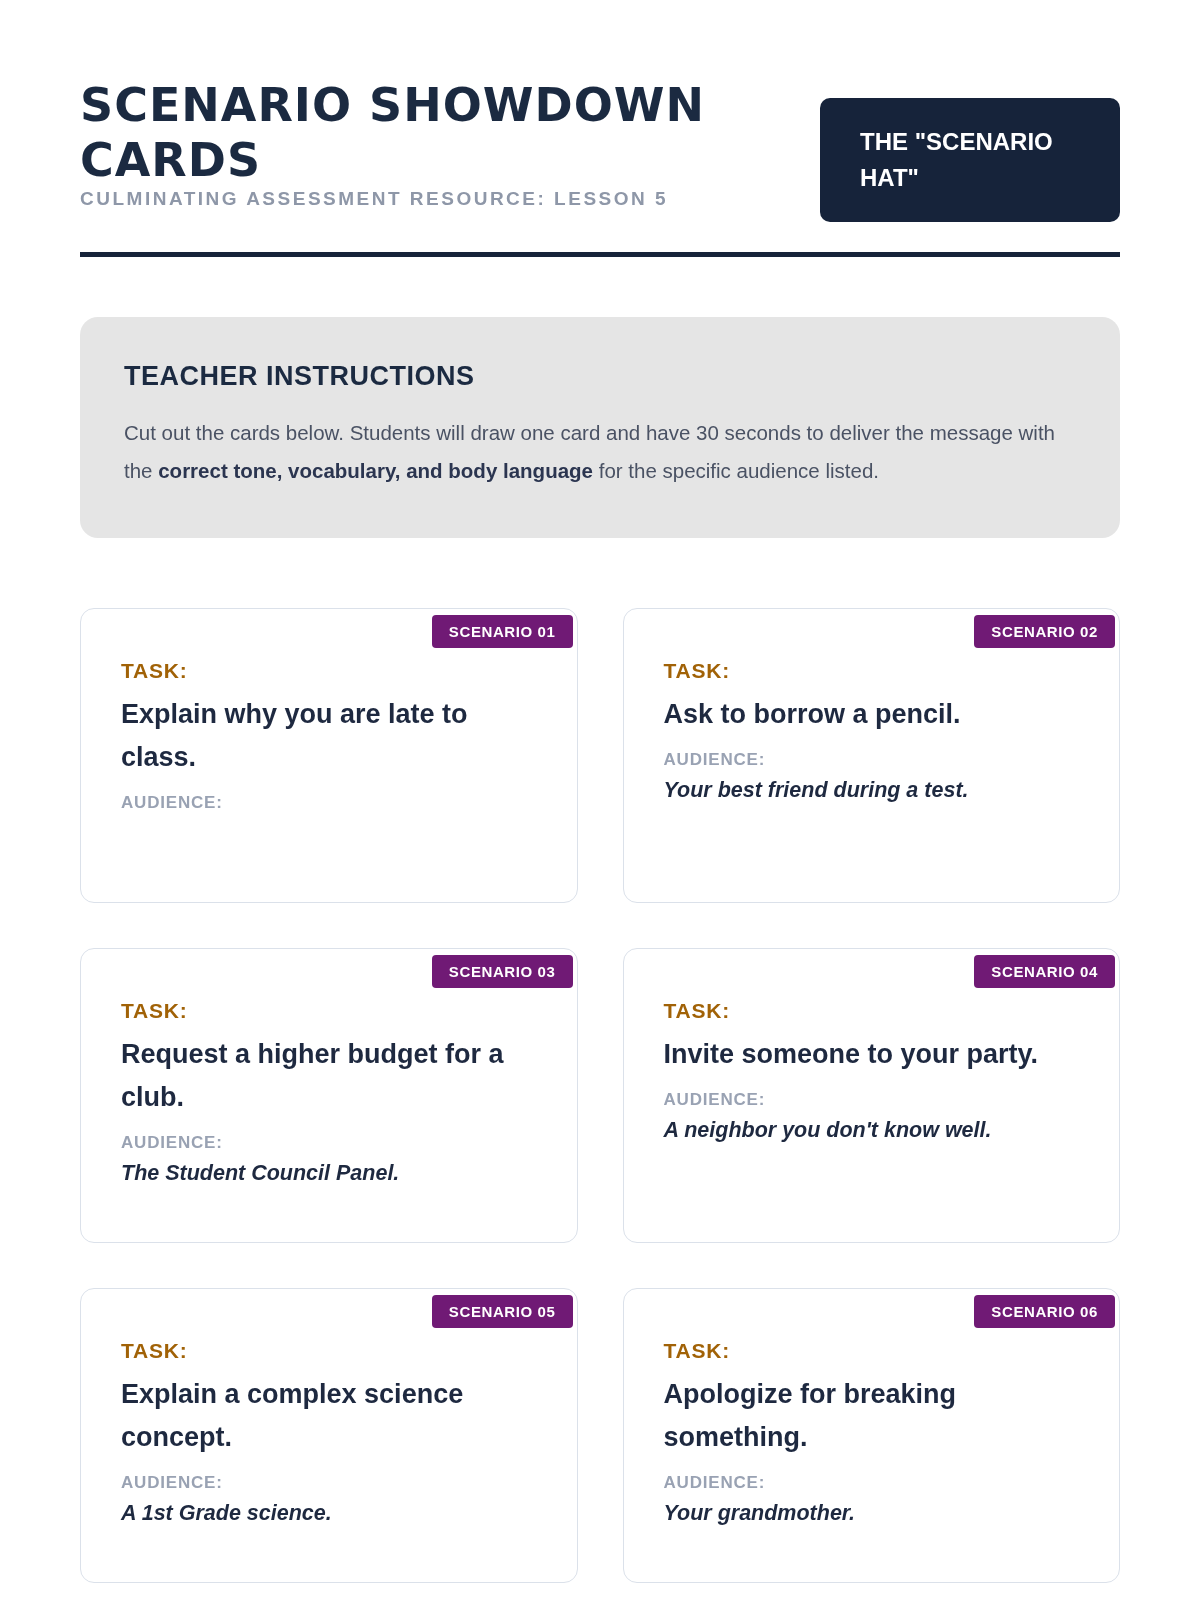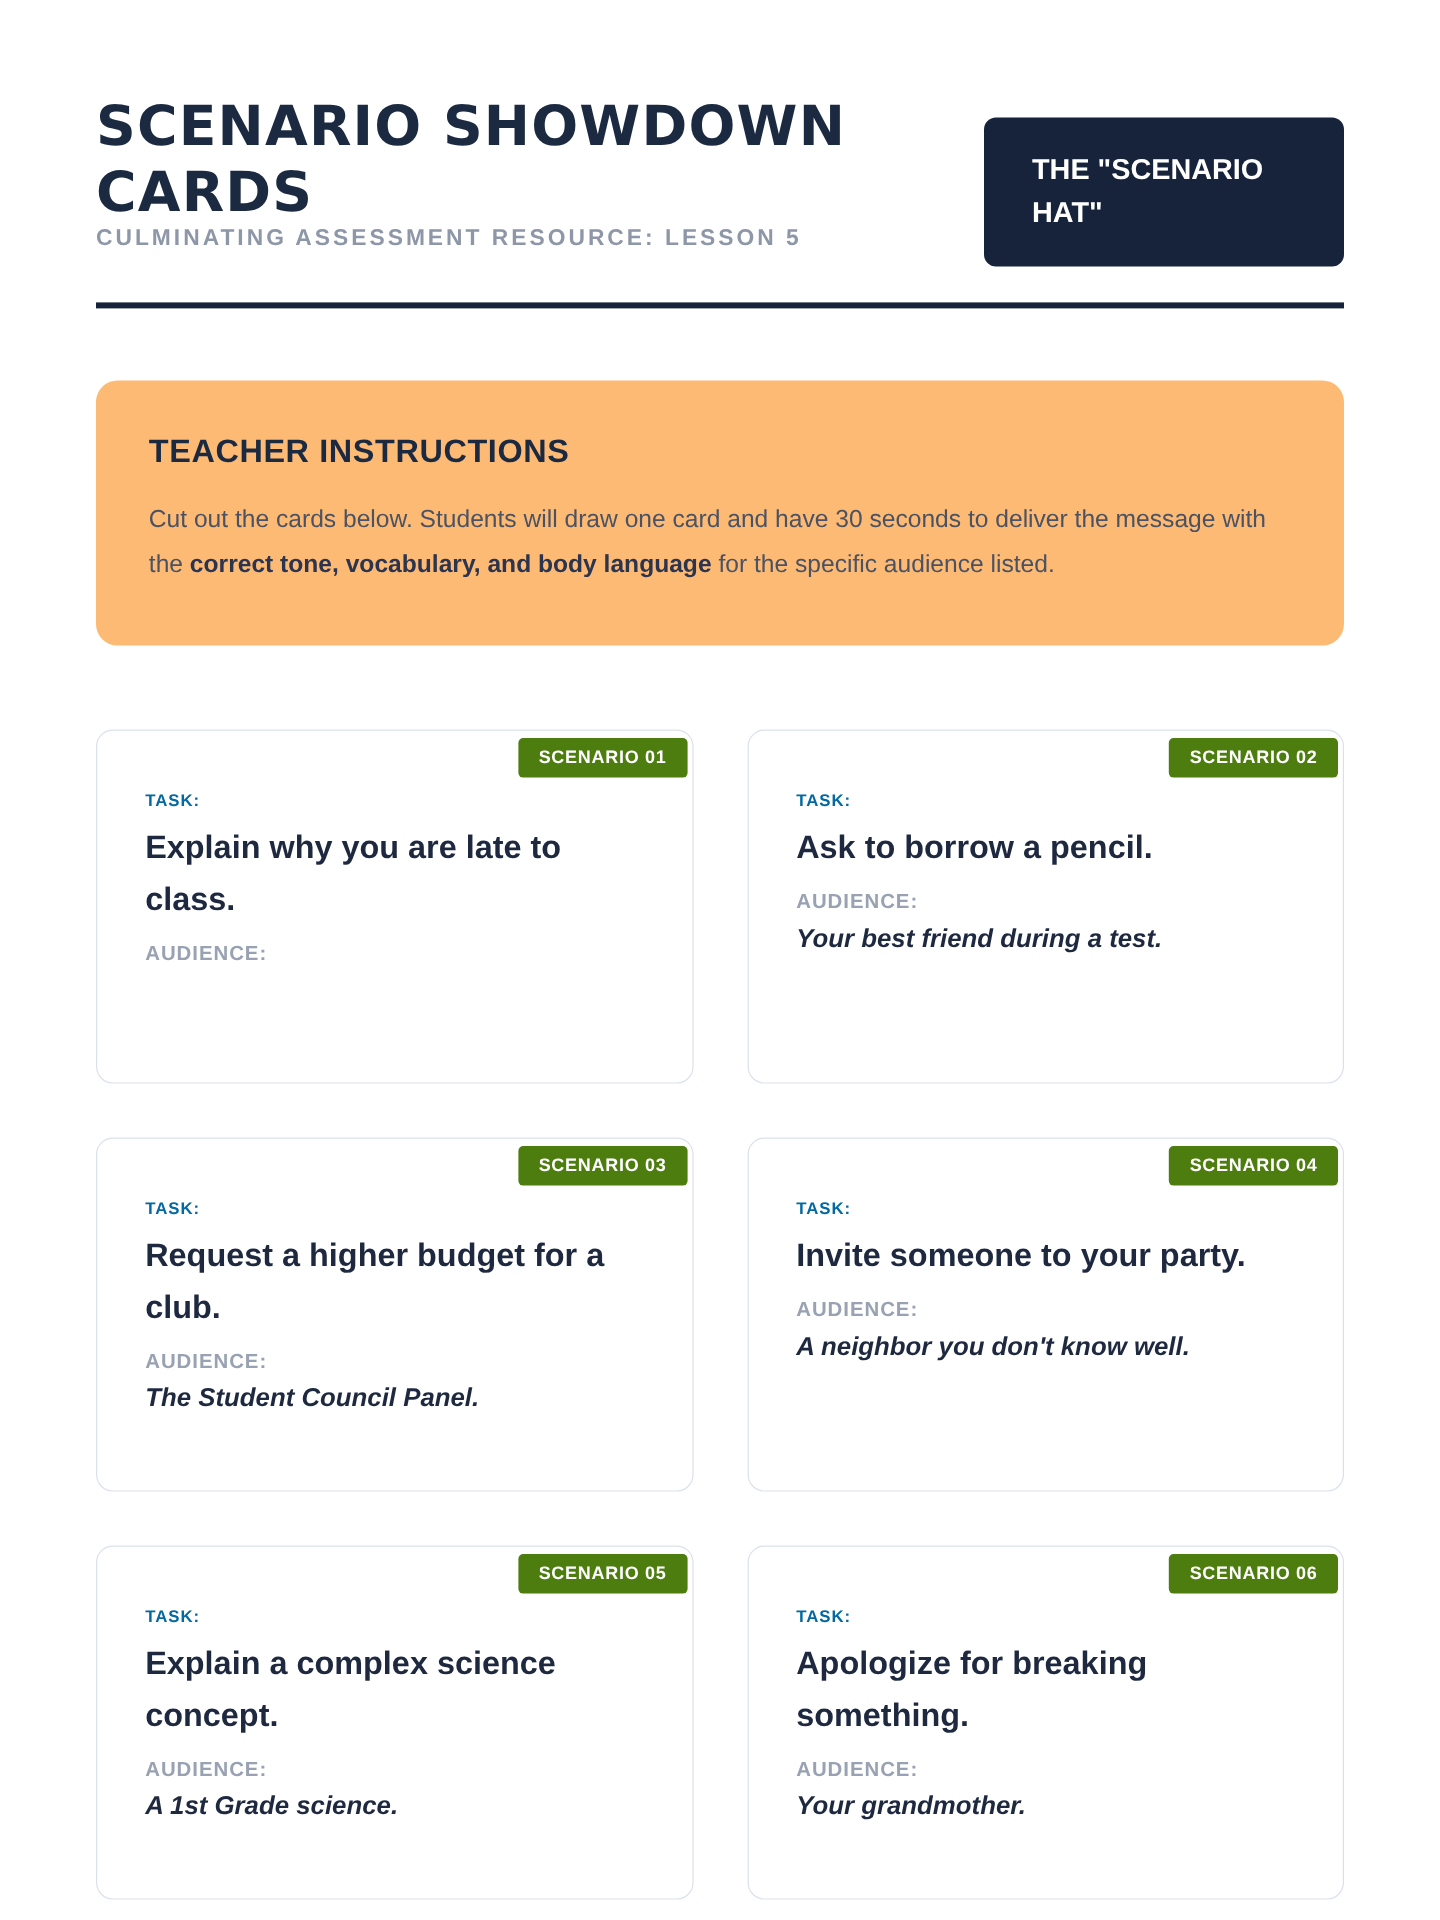--- a/index.html
+++ b/index.html
@@ -64,21 +64,21 @@
 
   .rule {
     height: 5px;
     background: #16233a;
     margin-top: 30px;
   }
 
   
   .instructions {
     margin-top: 60px;
-    background: #fdba74;
+    background: #e5e5e5;
     border-radius: 18px;
     padding: 44px 44px 48px;
   }
   .instructions-heading {
     margin: 0 0 22px 0;
     font-size: 27px;
     font-weight: 800;
     letter-spacing: 0.5px;
     color: #1b2a41;
   }
@@ -107,31 +107,31 @@
     background: #ffffff;
     border: 1.5px solid #dbe1ea;
     border-radius: 14px;
     padding: 50px 40px 40px;
     min-height: 295px;
   }
   .card-badge {
     position: absolute;
     top: 6px;
     right: 4px;
-    background: #4d7c0f;
+    background: #701a75;
     color: #ffffff;
     font-size: 15px;
     font-weight: 700;
     letter-spacing: 0.6px;
     padding: 8px 17px;
     border-radius: 4px;
   }
   .task-label {
-    color: #0369a1;
-    font-size: 14px;
+    color: #a16207;
+    font-size: 21px;
     font-weight: 700;
     letter-spacing: 0.8px;
   }
   .task-text {
     margin-top: 10px;
     font-size: 27px;
     font-weight: 700;
     line-height: 1.6;
     color: #1e2940;
   }

